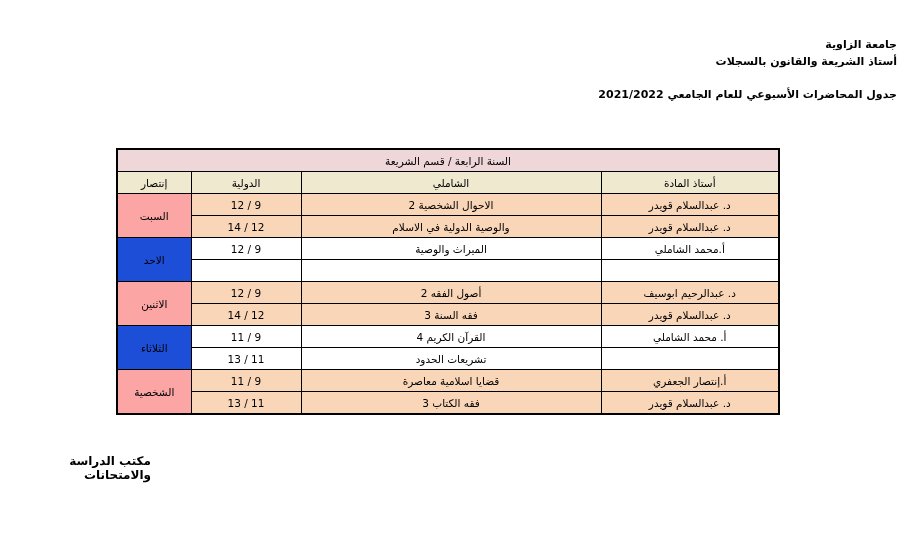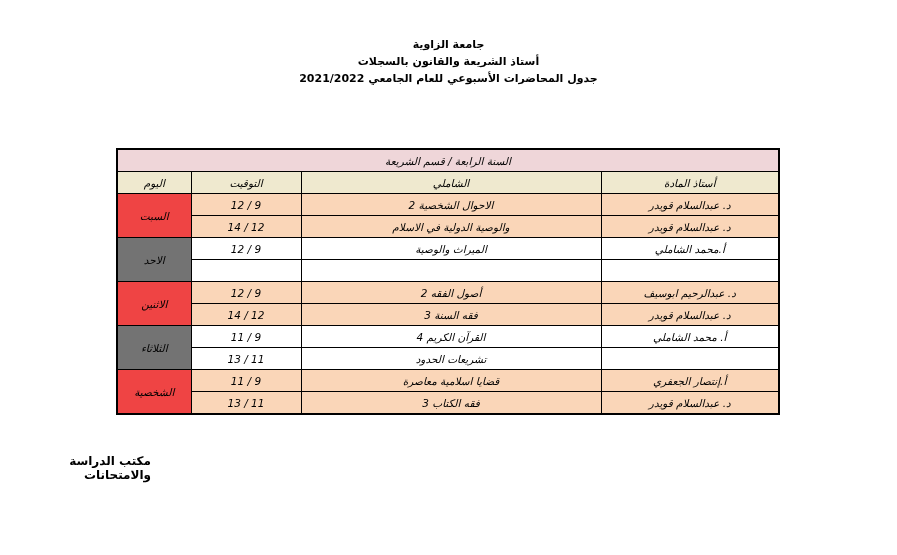--- a/index.html
+++ b/index.html
@@ -14,45 +14,45 @@
     color: #000000;
     position: relative;
     overflow: hidden;
   }
   .page {
     width: 897px;
     height: 555px;
     position: relative;
   }
   .header-block {
-    text-align: center;
+    text-align: right;
     margin-top: 36px;
     line-height: 1.55;
   }
   .header-line {
     font-size: 11px;
     font-weight: bold;
     color: #000;
     display: block;
   }
   .header-line.l3 {
     font-size: 11px;
+    margin-top: 16px;
   }
   .table-wrap {
     position: absolute;
     top: 112px;
     left: 118px;
     width: 662px;
   }
   table.schedule {
     border-collapse: collapse;
     width: 662px;
     table-layout: fixed;
     border: 2px solid #000;
-    font-style: italic;
   }
   table.schedule td, table.schedule th {
     border: 1px solid #000;
     font-size: 10.5px;
     height: 21px;
     padding: 0 4px;
     text-align: center;
     vertical-align: middle;
     font-weight: normal;
   }
@@ -74,22 +74,22 @@
     background: #fad6b8;
   }
   .white td {
     background: #ffffff;
   }
   .daycell {
     font-weight: bold;
     font-size: 11px;
     background: inherit;
   }
-  .daycell.peachcell { background: #ef4444; }
-  .daycell.whitecell { background: #737373; }
+  .daycell.peachcell { background: #fca5a5; }
+  .daycell.whitecell { background: #1d4ed8; }
   .thick-bottom td { border-bottom: 2px solid #000; }
   .c-day { width: 74px; }
   .c-time { width: 110px; }
   .c-subject { width: 300px; }
   .c-teacher { width: 178px; }
   .footer-note {
     position: absolute;
     top: 418px;
     right: 746px;
     font-size: 12px;
@@ -115,22 +115,22 @@
         <col class="c-time">
         <col class="c-day">
       </colgroup>
       <tbody>
         <tr class="title-row">
           <td colspan="4">السنة الرابعة / قسم الشريعة</td>
         </tr>
         <tr class="col-head">
           <td>أستاذ المادة</td>
           <td>الشاملي</td>
-          <td>التوقيت</td>
-          <td>اليوم</td>
+          <td>الدولية</td>
+          <td>إنتصار</td>
         </tr>
 
         <tr class="peach">
           <td>د. عبدالسلام قويدر</td>
           <td>الاحوال الشخصية 2</td>
           <td>9 / 12</td>
           <td class="daycell peachcell" rowspan="2">السبت</td>
         </tr>
         <tr class="peach thick-bottom">
           <td>د. عبدالسلام قويدر</td>

